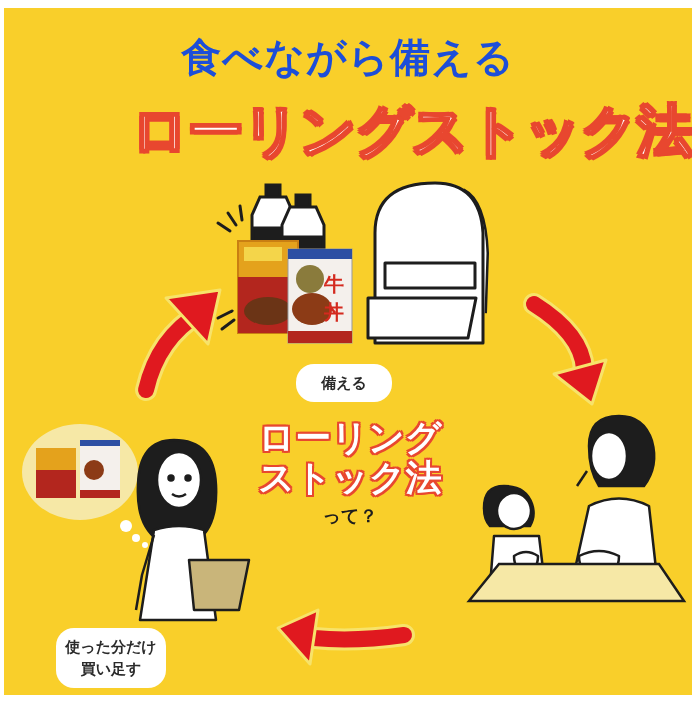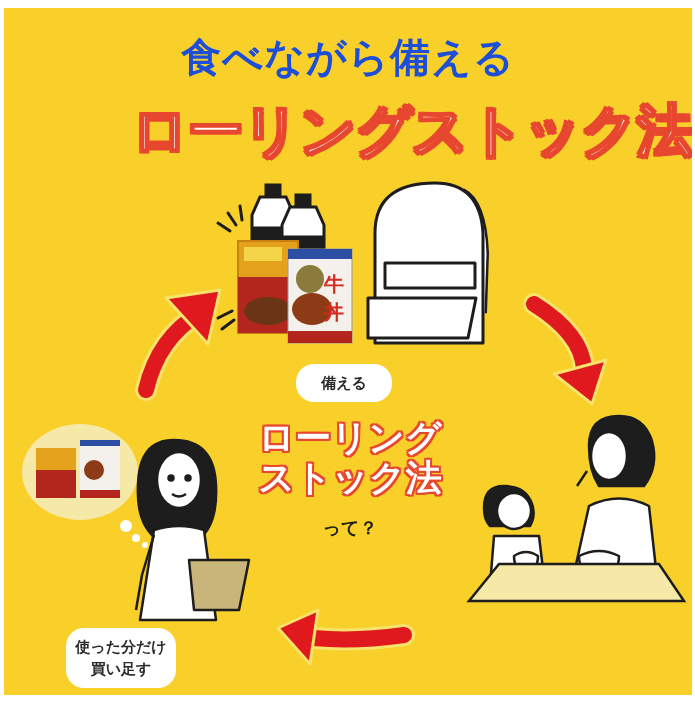--- a/index.html
+++ b/index.html
@@ -12,27 +12,27 @@
   .title-main { position: absolute; left: 0; right: 0; top: 86px; text-align: right;
                 font-size: 56px; font-weight: bold; color: #ffffff; letter-spacing: -1px;
                 -webkit-text-stroke: 2px #e8472f;
                 text-shadow: 0 0 0 #e8472f, 2px 2px 0 #e8472f, -2px -2px 0 #e8472f,
                              2px -2px 0 #e8472f, -2px 2px 0 #e8472f; }
   .center-text { position: absolute; left: 246px; top: 410px; width: 200px; text-align: center; }
   .center-line { display: block; font-size: 36px; font-weight: bold; color: #ffffff; line-height: 40px;
                  text-shadow: 2px 2px 0 #e8472f, -2px -2px 0 #e8472f, 2px -2px 0 #e8472f,
                               -2px 2px 0 #e8472f, 0 2px 0 #e8472f, 2px 0 0 #e8472f,
                               0 -2px 0 #e8472f, -2px 0 0 #e8472f; }
-  .center-sub { display: block; font-size: 18px; font-weight: bold; color: #1d1d1d; margin-top: 18px; }
+  .center-sub { display: block; font-size: 18px; font-weight: bold; color: #1d1d1d; margin-top: 6px; }
   .pill { position: absolute; background: #ffffff; border-radius: 18px; text-align: center;
           color: #2a2a2a; font-weight: bold; font-size: 15px; }
   .pill-prepare { left: 292px; top: 356px; width: 96px; height: 38px; line-height: 38px; }
   .pill-daily { left: 512px; top: 620px; width: 112px; height: 38px; line-height: 38px; }
   .pill-buy { left: 52px; top: 620px; width: 110px; height: 60px; line-height: 22px;
-              padding-top: 8px; box-sizing: border-box; margin-left: 10px; }
+              padding-top: 8px; box-sizing: border-box; }
   .art { position: absolute; }
   svg { display: block; }
 </style>
 </head>
 <body>
 
 <div class="panel">
 
   <div class="title-top">食べながら備える</div>
   <div class="title-main">ローリングストック法</div>

